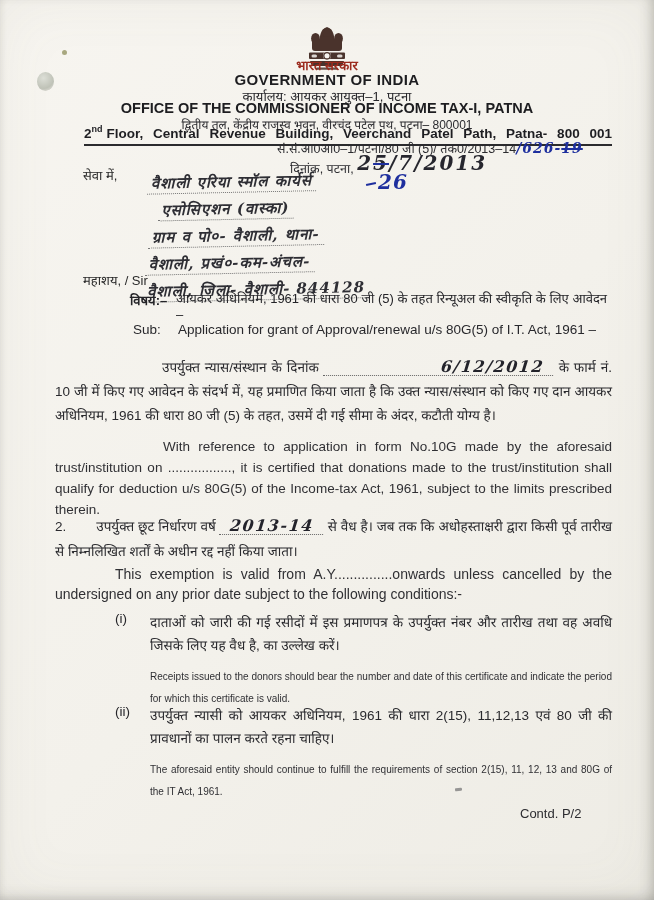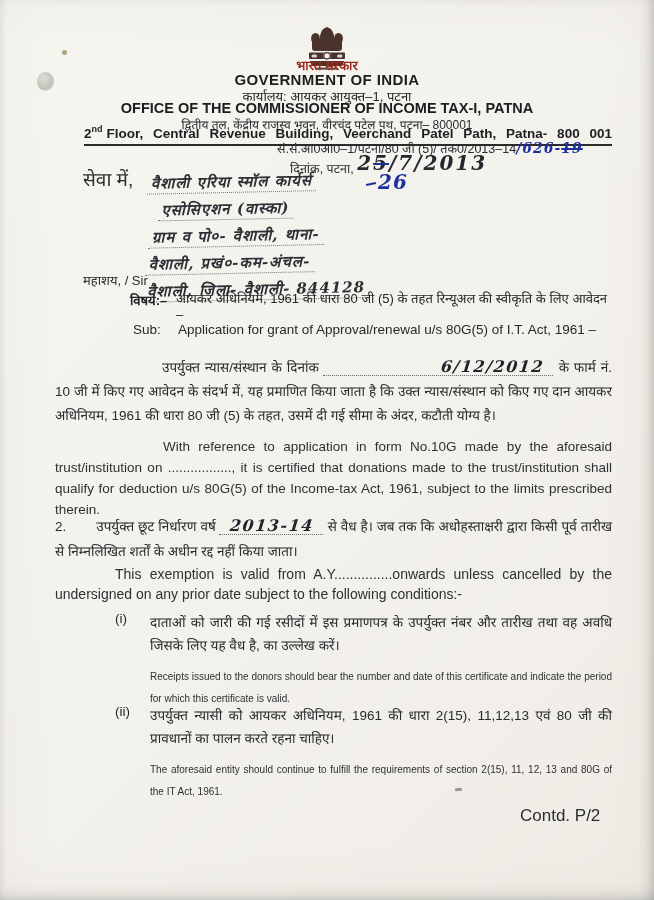--- a/index.html
+++ b/index.html
@@ -44,21 +44,21 @@
     font-style:italic; font-weight:600; color:#26262e;
   }
   .hand-blue { color:#1e2f9e; }
   .ref-hand { font-size:14px; letter-spacing:1px; }
   .struck { text-decoration:line-through; text-decoration-thickness:2px; }
   .struck-blue { text-decoration:line-through; text-decoration-color:#1e2f9e; text-decoration-thickness:2px; }
   .big-date { font-size:20px; letter-spacing:2px; position:relative; top:-3px; }
   .date-corr { top:170px; left:366px; font-size:20px; letter-spacing:1px; }
   .date-corr::before { content:""; display:inline-block; width:10px; height:2px; background:#1e2f9e; margin-right:2px; vertical-align:4px; transform:rotate(-12deg); }
 
-  .seva { top:166px; left:83px; font-size:19px; }
+  .seva { top:166px; left:83px; font-size:13px; }
   .mahashay { top:271px; left:83px; font-size:13px; }
 
   .addr-block { top:168px; left:148px; width:350px; transform:rotate(-1.2deg); }
   .addr-line {
     font-family:"DejaVu Serif","Liberation Serif",serif; font-style:italic; font-weight:600;
     font-size:15px; color:#2e2e34; letter-spacing:1px;
     border-bottom:1px dotted #777; padding:1px 4px 1px 4px; margin-bottom:4px;
     white-space:nowrap; width:max-content;
   }
   .addr-line:nth-child(2) { margin-left:10px; }
@@ -90,21 +90,21 @@
 
   
   .cond { left:115px; width:497px; display:flex; }
   .cond-i  { top:611px; }
   .cond-ii { top:704px; }
   .cond .marker { flex:0 0 35px; font-size:13.5px; color:#26262a; }
   .cond .cbody { flex:1; }
   .cond .hi { font-size:13.5px; line-height:23px; text-align:justify; color:#2a2a2e; margin:0; }
   .cond .en { font-size:10px; line-height:21.5px; text-align:justify; color:#303034; margin:9px 0 0 0; }
 
-  .contd { top:806px; left:520px; font-size:17px; color:#2c2c30; }
+  .contd { top:806px; left:520px; font-size:13px; color:#2c2c30; }
 
   
   .emblem { top:26px; left:304px; width:46px; height:46px; }
 
   
   .blob1 { top:72px; left:37px; width:17px; height:19px; border-radius:50%;
            background:radial-gradient(circle at 38% 32%, #dddfd7 0%, #bfc2b7 62%, rgba(150,153,140,.35) 78%, transparent 80%); }
   .speck1 { top:50px; left:62px; width:5px; height:5px; border-radius:50%; background:#8d8d5a; opacity:.75; }
   .speck2 { top:788px; left:455px; width:7px; height:3px; background:#4c4c50; opacity:.55; border-radius:1px; transform:rotate(-8deg); }
 </style>

